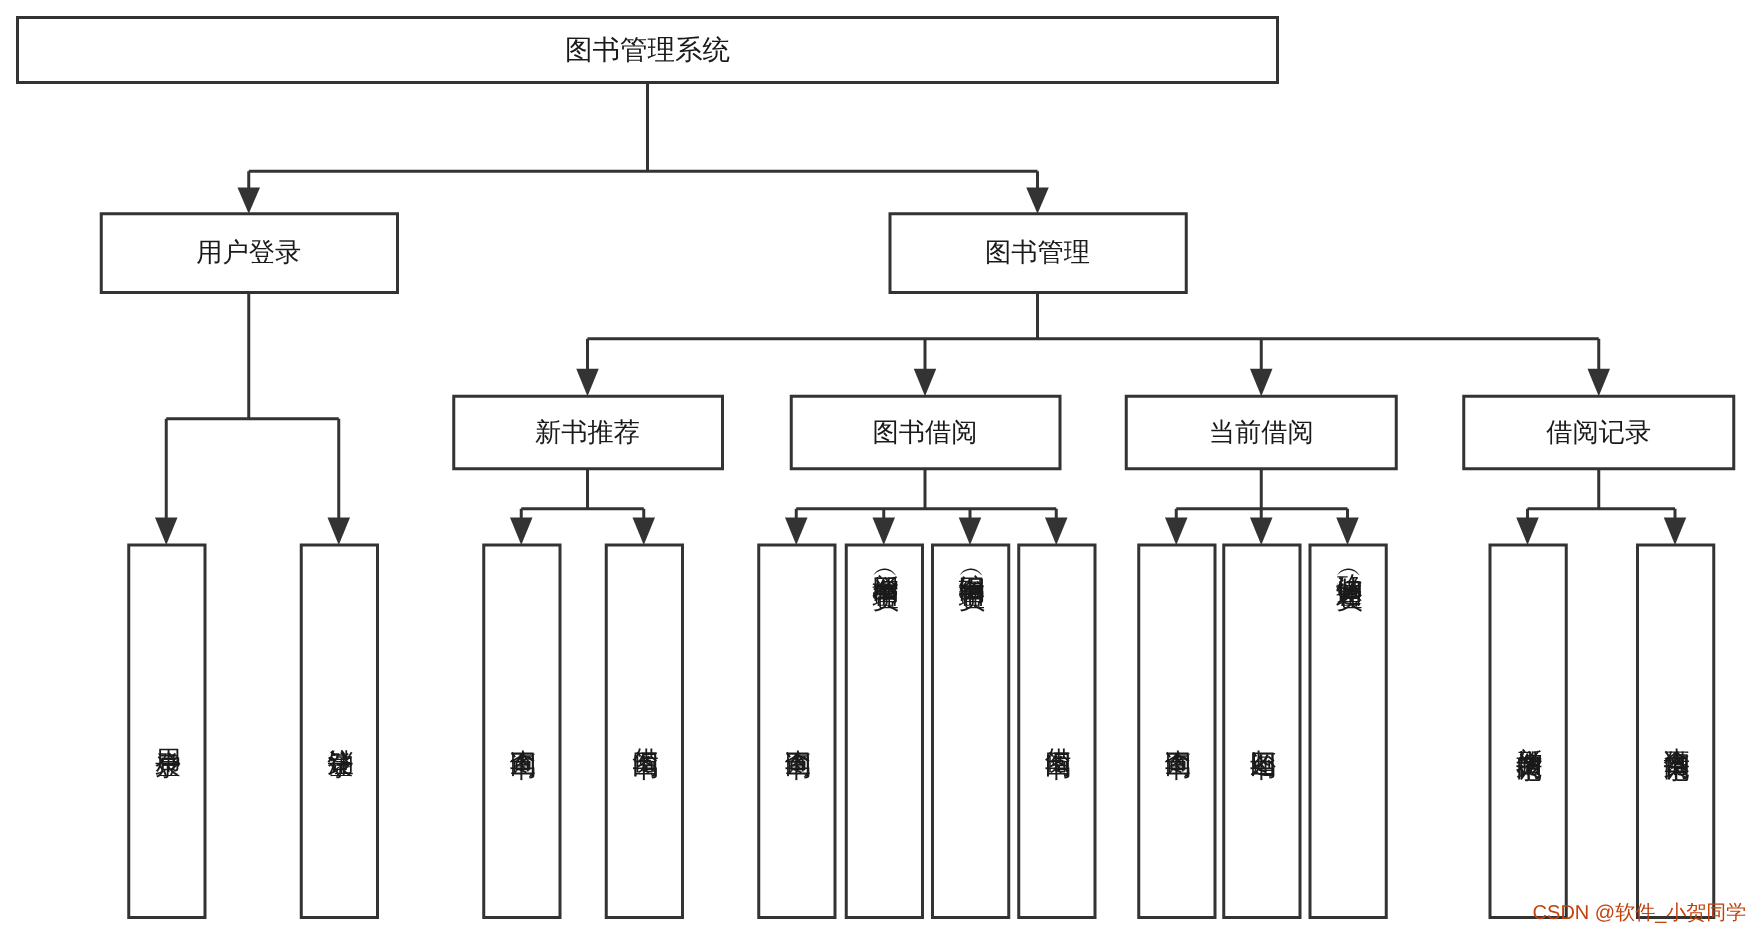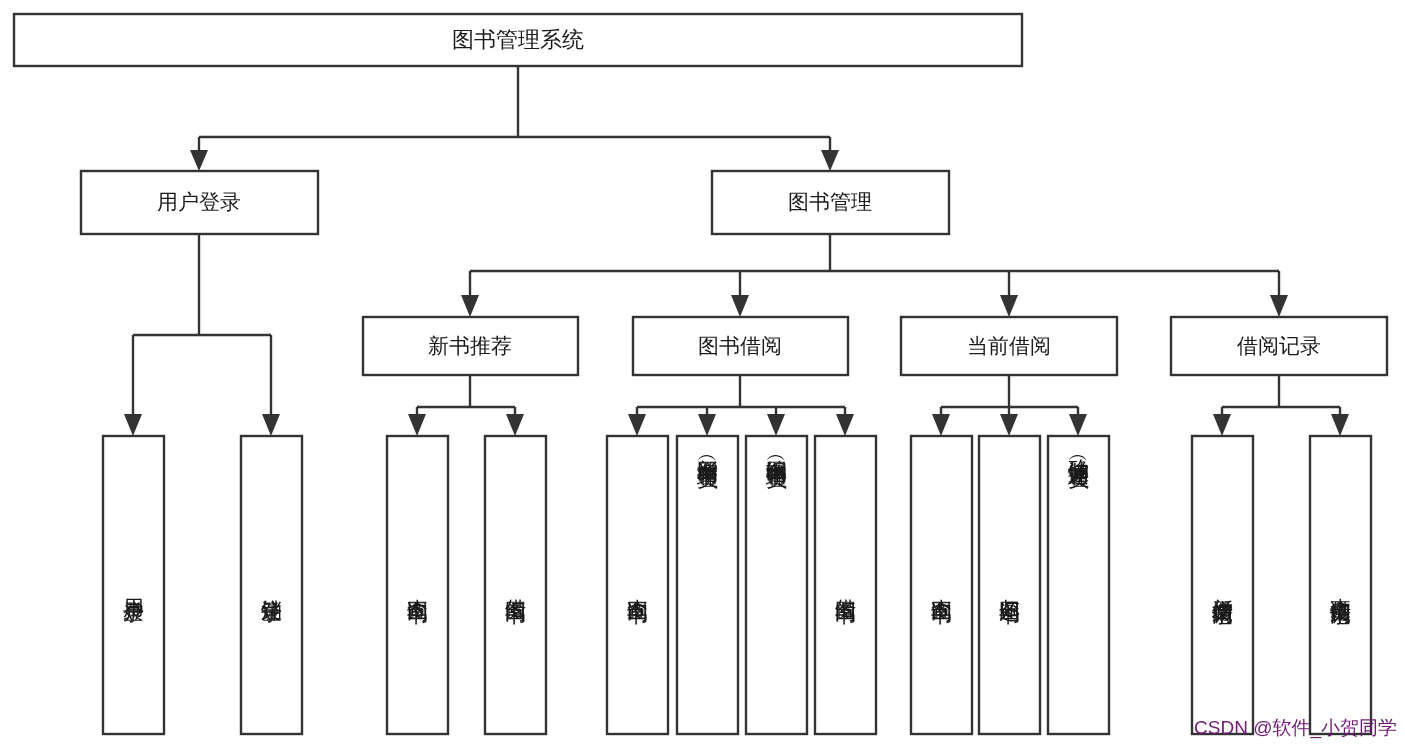--- a/index.html
+++ b/index.html
@@ -70,22 +70,22 @@
     line-height: 1.05;
     color: #1a1a1a;
     letter-spacing: 1.5px;
     white-space: nowrap;
   }
   .watermark {
     position: absolute;
     right: 8px;
     bottom: 6px;
     font-family: "Liberation Sans", "DejaVu Sans", sans-serif;
-    font-size: 19px;
-    color: #701a75;
+    font-size: 16px;
+    color: #c2410c;
     white-space: nowrap;
     pointer-events: none;
   }
 </style>
 </head>
 <body>
 
 <div id="diagram-root">
 
   <svg class="diagram-canvas" viewBox="0 0 1405 747">

